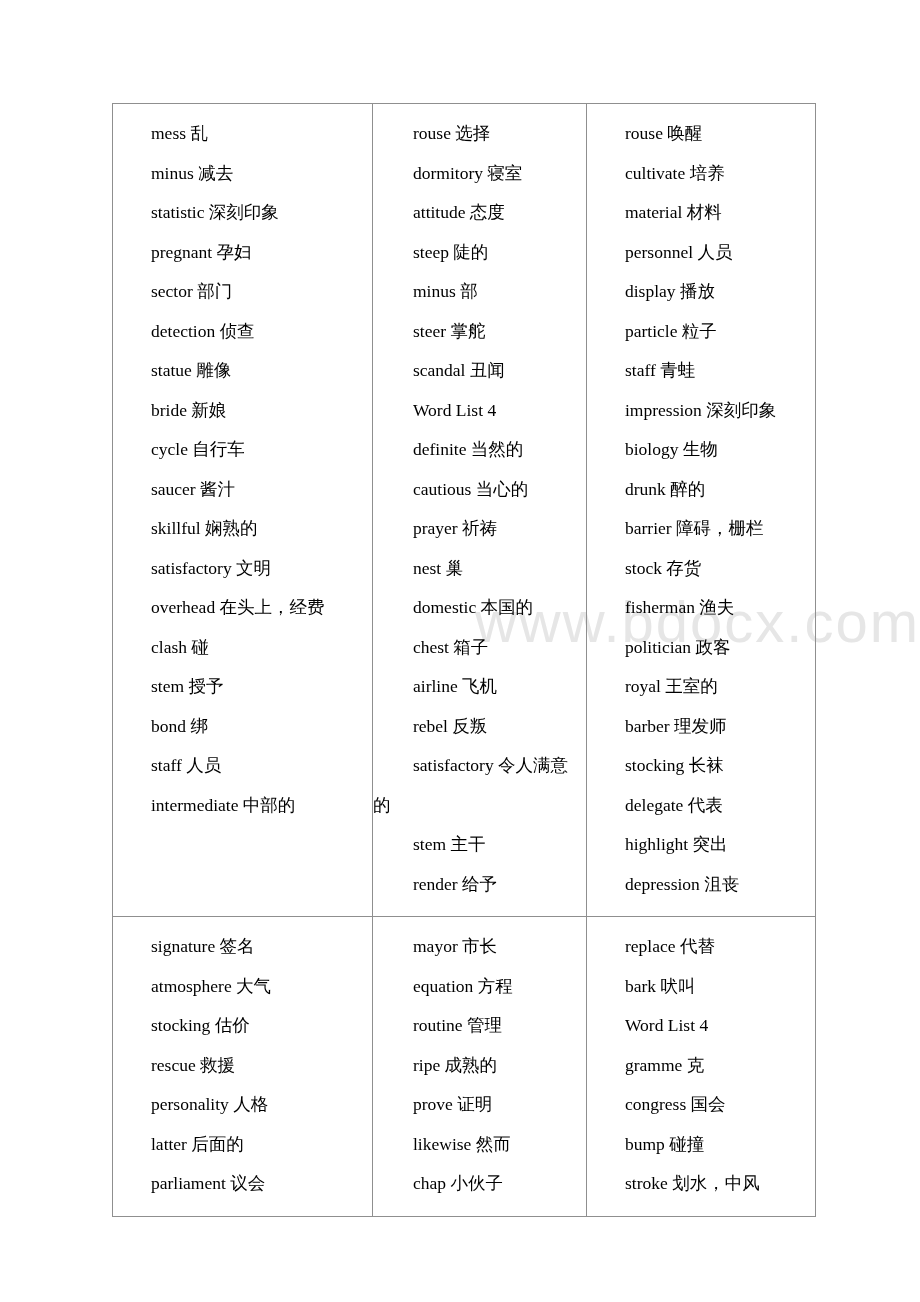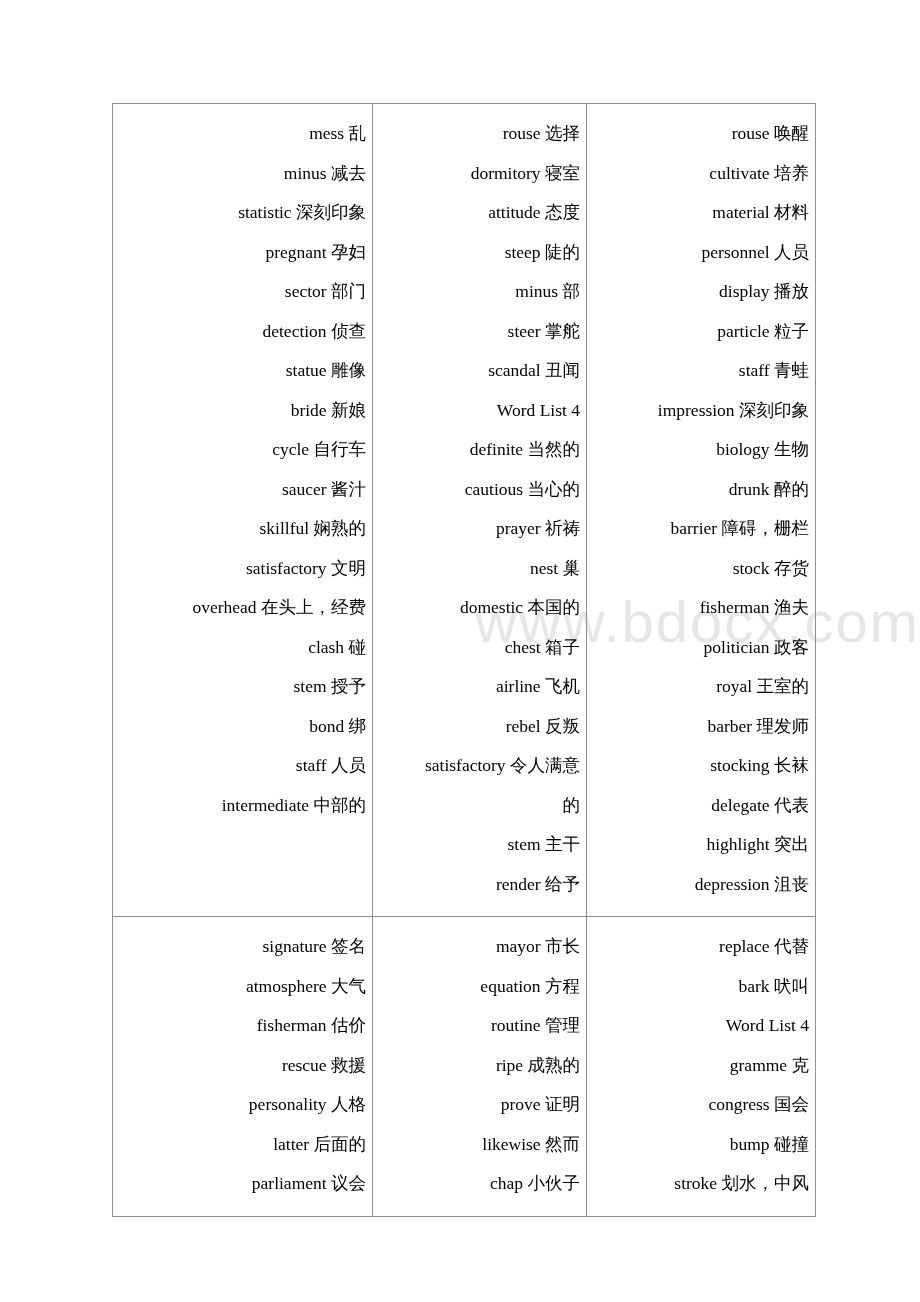--- a/index.html
+++ b/index.html
@@ -58,21 +58,20 @@
     background: transparent;
   }
   #vocab-table col.c1 { width: 260px; }
   #vocab-table col.c2 { width: 214px; }
   #vocab-table col.c3 { width: 229px; }
 
   .entry-list {
     list-style: none;
     margin: 0;
     padding: 0;
-    text-align: right;
   }
   .entry {
     font-size: 17.5px;
     line-height: 39.5px;
     white-space: normal;
     text-indent: 38px;
     padding: 0 6px 0 0;
   }
   
   td.col2 .entry { text-indent: 40px; }
@@ -164,21 +163,21 @@
               <li class="entry">highlight 突出</li>
               <li class="entry">depression 沮丧</li>
             </ul>
         </td>
       </tr>
       <tr class="row2">
         <td class="col1">
           <ul class="entry-list">
               <li class="entry">signature 签名</li>
               <li class="entry">atmosphere 大气</li>
-              <li class="entry">fisherman 估价</li>
+              <li class="entry">stocking 估价</li>
               <li class="entry">rescue 救援</li>
               <li class="entry">personality 人格</li>
               <li class="entry">latter 后面的</li>
               <li class="entry">parliament 议会</li>
             </ul>
         </td>
         <td class="col2">
           <ul class="entry-list">
               <li class="entry">mayor 市长</li>
               <li class="entry">equation 方程</li>

